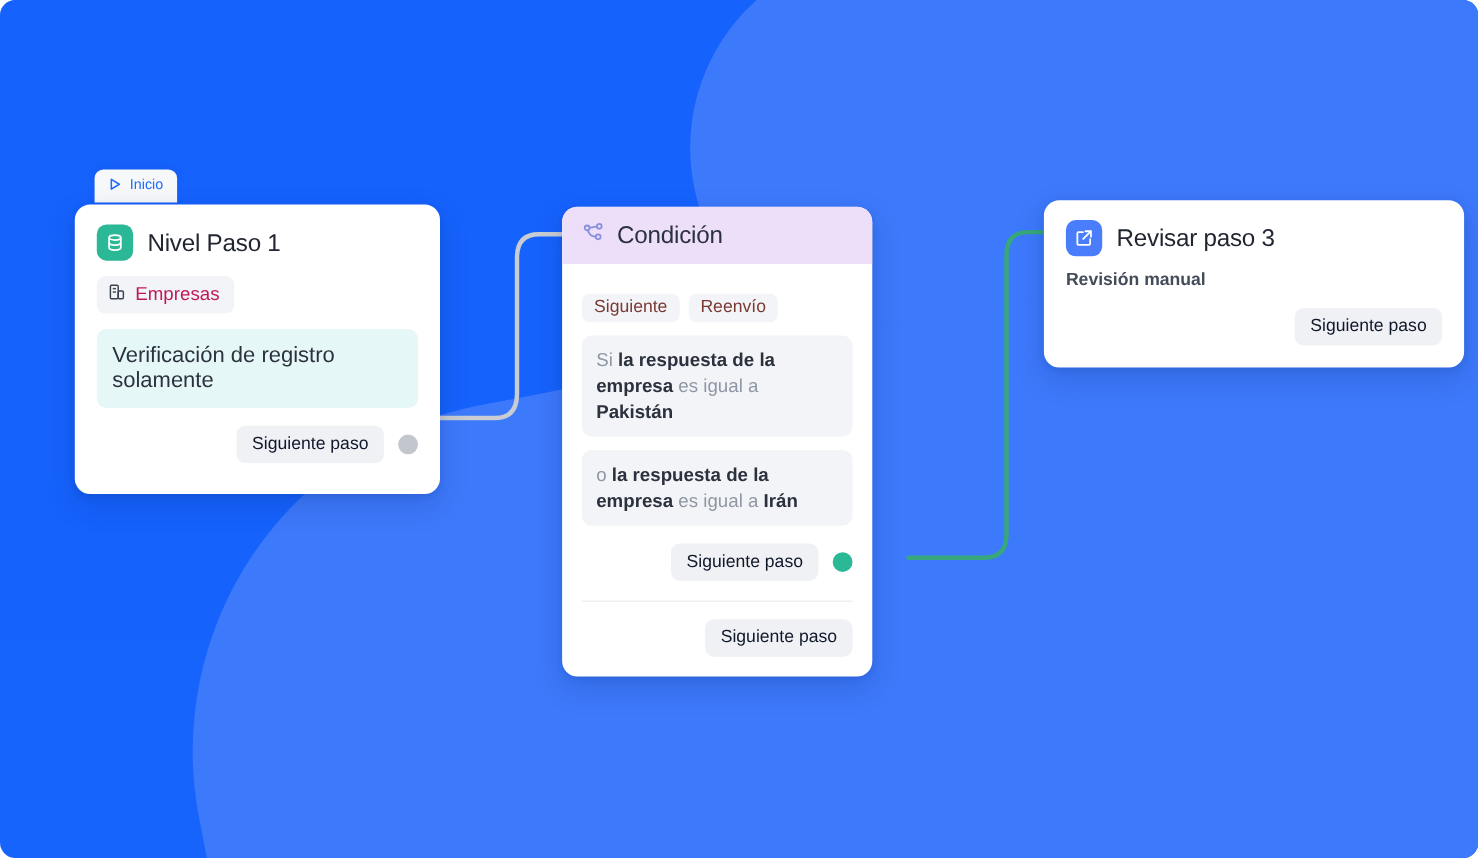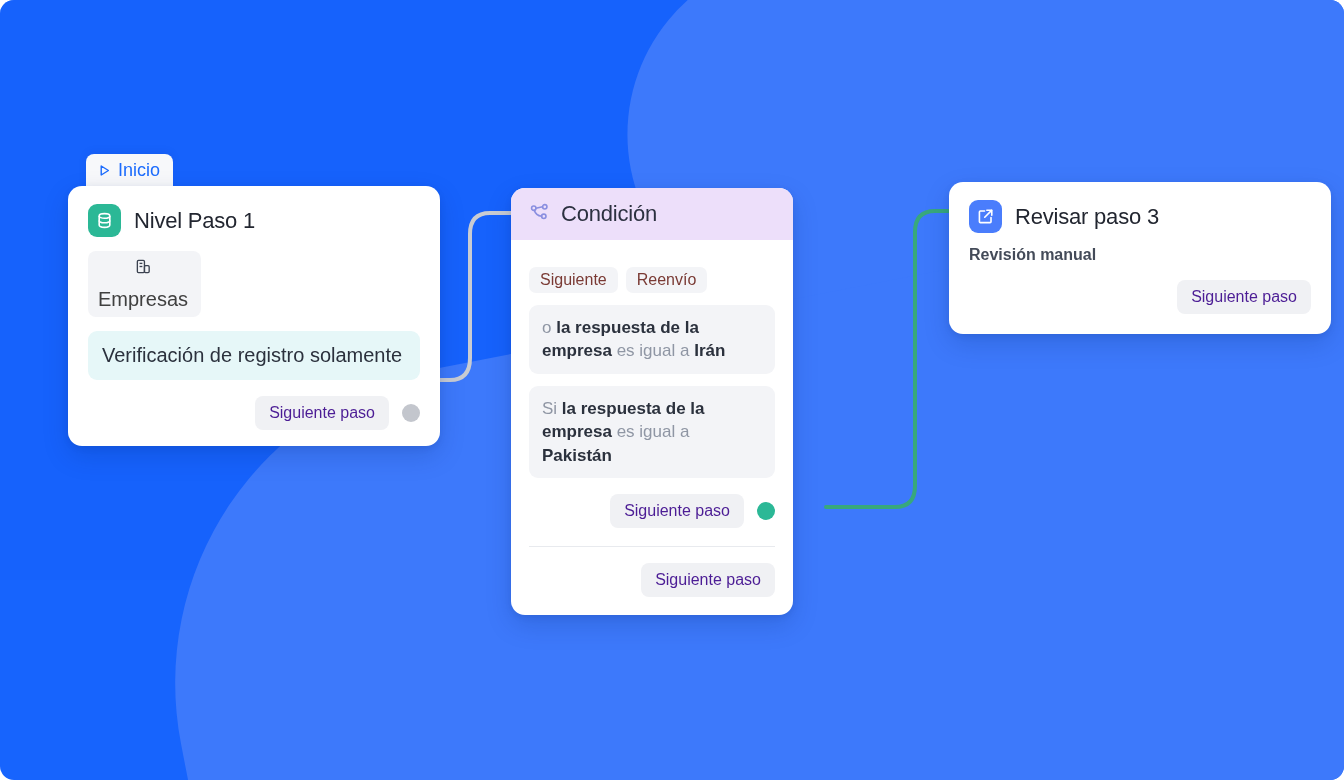--- a/index.html
+++ b/index.html
@@ -73,34 +73,33 @@
 
   
   .start-tab {
     position: absolute;
     left: 86px;
     top: 154px;
     background: #f7f8fa;
     border-radius: 8px 8px 0 0;
     padding: 6px 13px 9px 11px;
     display: flex;
-    align-items: center;
     gap: 6px;
     color: #1c6cfd;
-    font-size: 18px;
+    font-size: 13px;
     box-shadow: 0 -2px 8px rgba(8,38,110,0.08);
   }
   .start-tab svg { display:block; }
 
   
   #card-step1 {
     left: 68px;
     top: 186px;
-    width: 372px;
-    padding: 18px 20px 16px 20px;
+    width: 332px;
+    padding: 18px 20px 28px 20px;
     box-sizing: border-box;
   }
   .card-head {
     display: flex;
     align-items: center;
     gap: 13px;
   }
   .icon-tile {
     width: 33px;
     height: 33px;
@@ -118,23 +117,22 @@
     letter-spacing: -0.2px;
   }
   .chip-row { margin-top: 14px; }
   .chip {
     display: inline-flex;
     align-items: center;
     gap: 8px;
     background: #f3f4f7;
     border-radius: 8px;
     padding: 6px 13px 6px 10px;
-    font-size: 20px;
-    color: #404040;
-    flex-direction: column;
+    font-size: 17px;
+    color: #be185d;
   }
   .note-box {
     margin-top: 14px;
     background: #e6f7f8;
     border-radius: 9px;
     padding: 13px 14px;
     font-size: 20px;
     color: #2b313d;
   }
   .next-row {
@@ -142,21 +140,21 @@
     display: flex;
     align-items: center;
     justify-content: flex-end;
     gap: 13px;
   }
   .next-btn {
     background: #f0f1f4;
     border-radius: 8px;
     padding: 8px 14px;
     font-size: 16px;
-    color: #4c1d95;
+    color: #0f172a;
   }
   .port {
     width: 18px;
     height: 18px;
     border-radius: 50%;
     flex: none;
   }
   .port.gray { background: #c3c6cd; }
   .port.green { background: #2bb896; }
 
@@ -308,25 +306,25 @@
     </div>
 
     <div class="cond-body">
 
       <div class="tag-row">
         <span class="tag">Siguiente</span>
         <span class="tag">Reenvío</span>
       </div>
 
       <div class="expr">
+        <span class="kw">Si </span><span class="bold">la respuesta de la empresa</span><span class="kw"> es igual a </span><span class="bold">Pakistán</span>
+      </div>
+
+      <div class="expr">
         <span class="kw">o </span><span class="bold">la respuesta de la empresa</span><span class="kw"> es igual a </span><span class="bold">Irán</span>
-      </div>
-
-      <div class="expr">
-        <span class="kw">Si </span><span class="bold">la respuesta de la empresa</span><span class="kw"> es igual a </span><span class="bold">Pakistán</span>
       </div>
 
       <div class="next-row">
         <span class="next-btn">Siguiente paso</span>
         <span class="port green"></span>
       </div>
 
       <div class="divider"></div>
 
 

